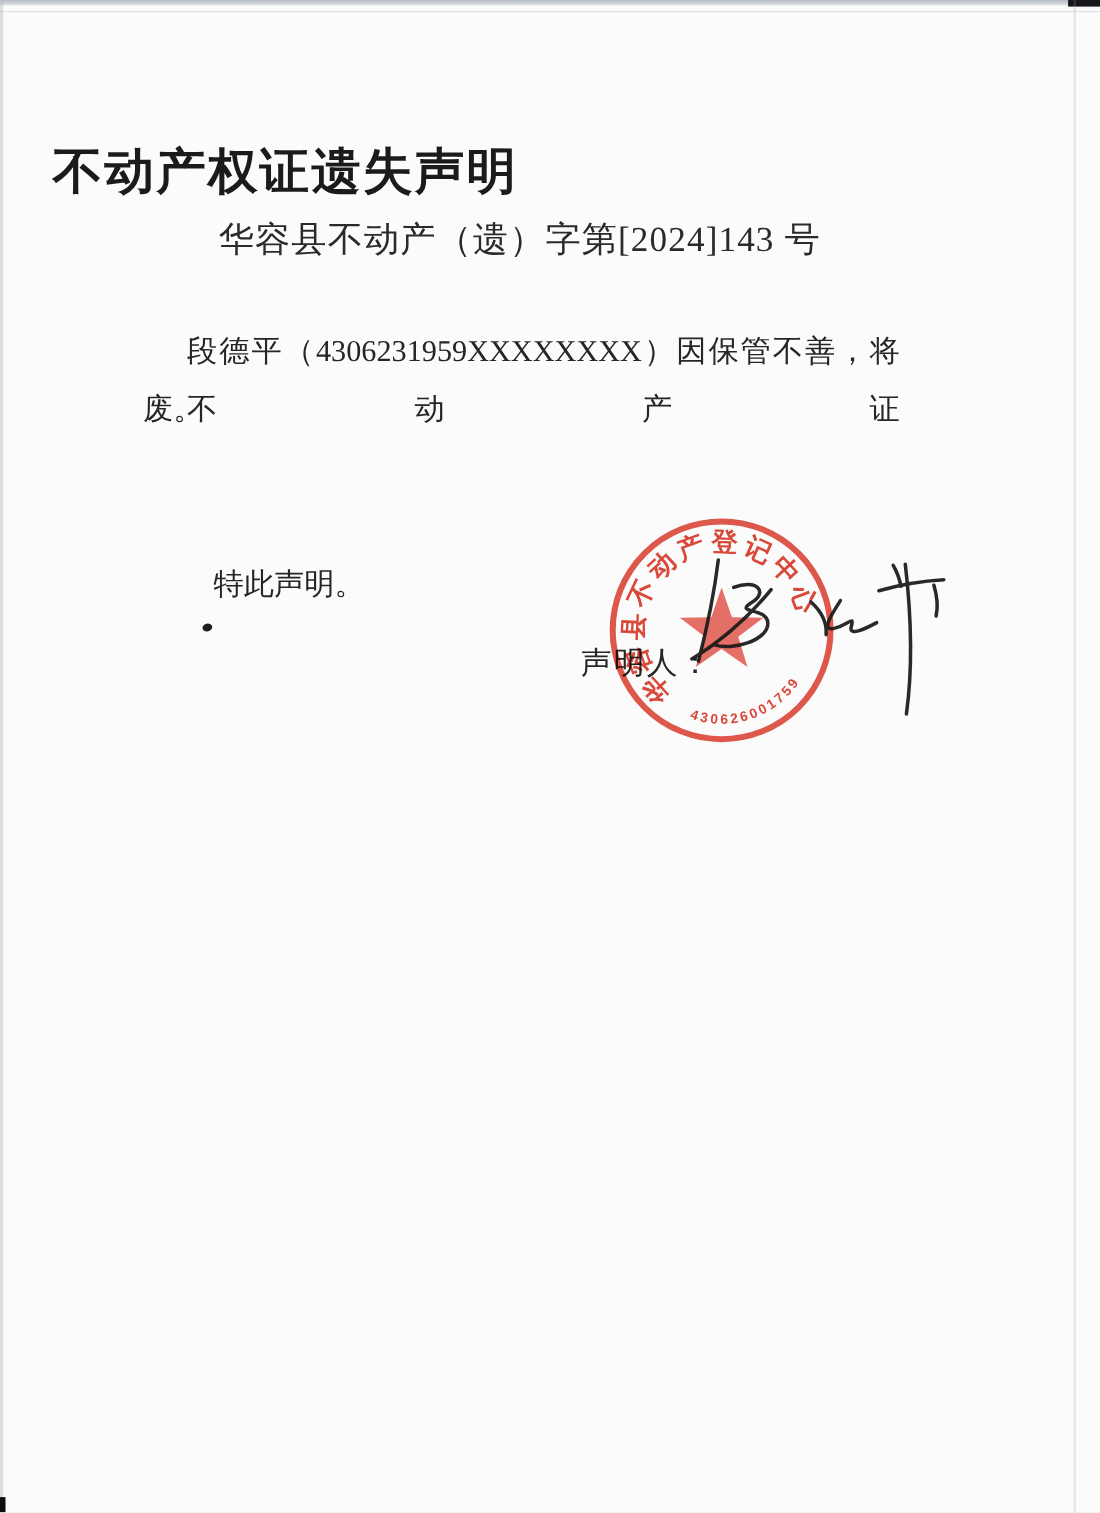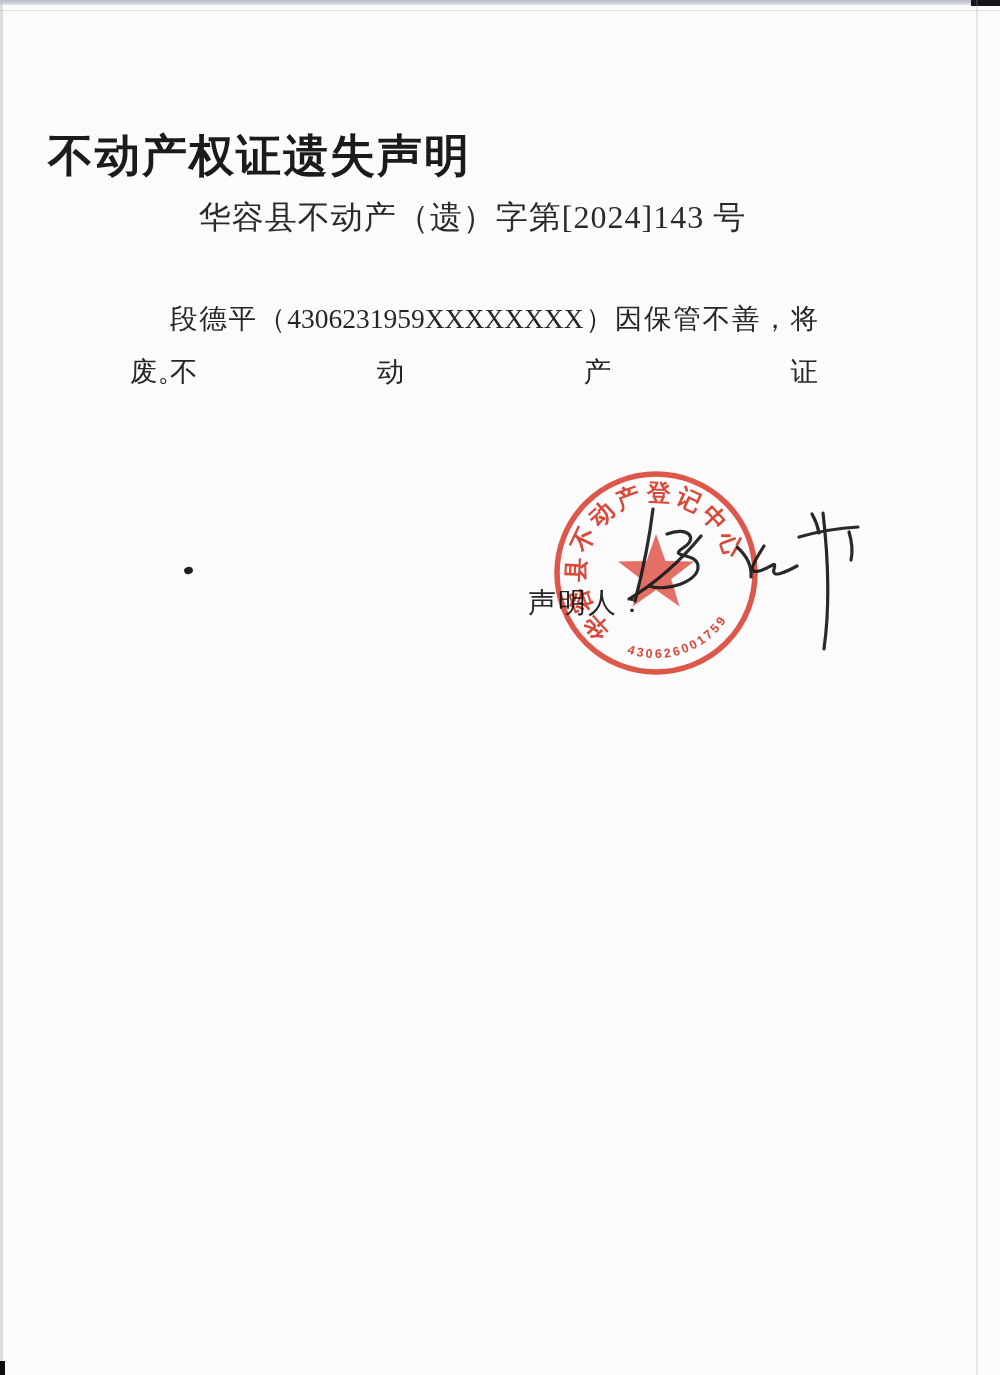--- a/index.html
+++ b/index.html
@@ -72,20 +72,21 @@
   </div>
   <div class="subtitle-wrap">
     <span class="doc-number">华容县不动产（遗）字第[2024]143 号</span>
   </div>
 
   <div class="body-text">
     <div class="body-line first">段德平（4306231959XXXXXXXX）因保管不善，将不动产证</div>
     <div class="body-line last">废。</div>
   </div>
 
+  <div class="closing">特此声明。</div>
 
   <div class="ink-dot"></div>
 
   <div class="declarant">声明人：</div>
 
 
   <svg class="seal-svg" viewBox="0 0 1000 1375">
     <defs>
       <path id="sealArc" d="M 611.7 629.7 A 72 72 0 1 1 727.3 563.0" fill="none"></path>
       <path id="sealCodeArc" d="M 626.9 652.9 A 85 85 0 0 0 729.6 615.5" fill="none"></path>

